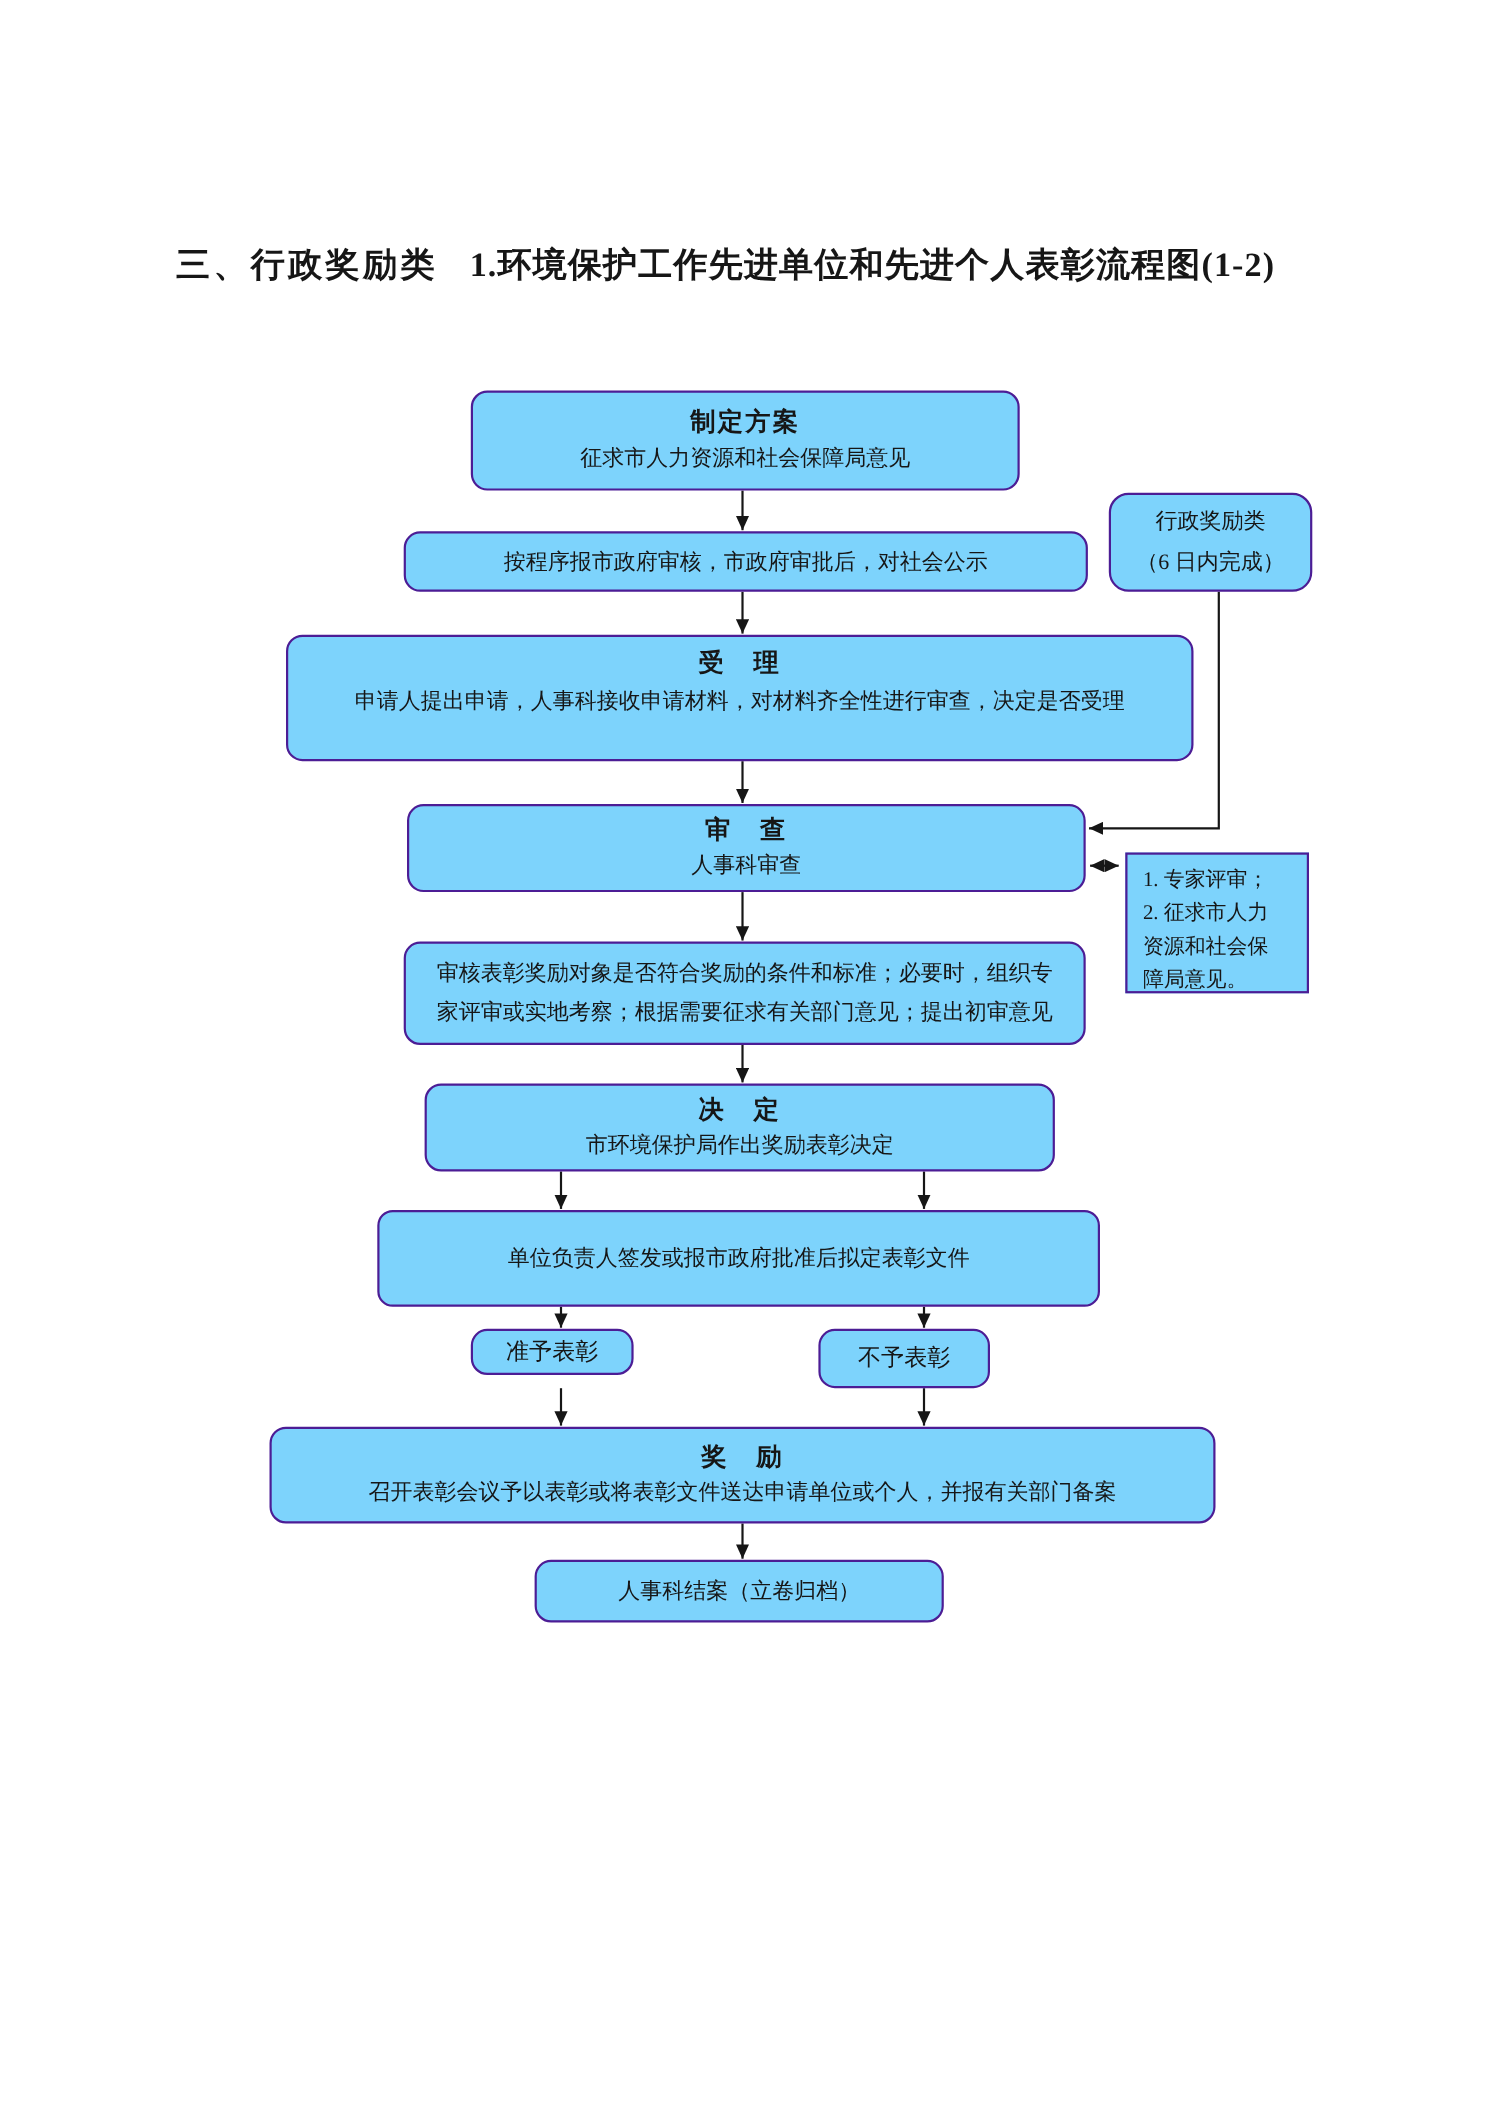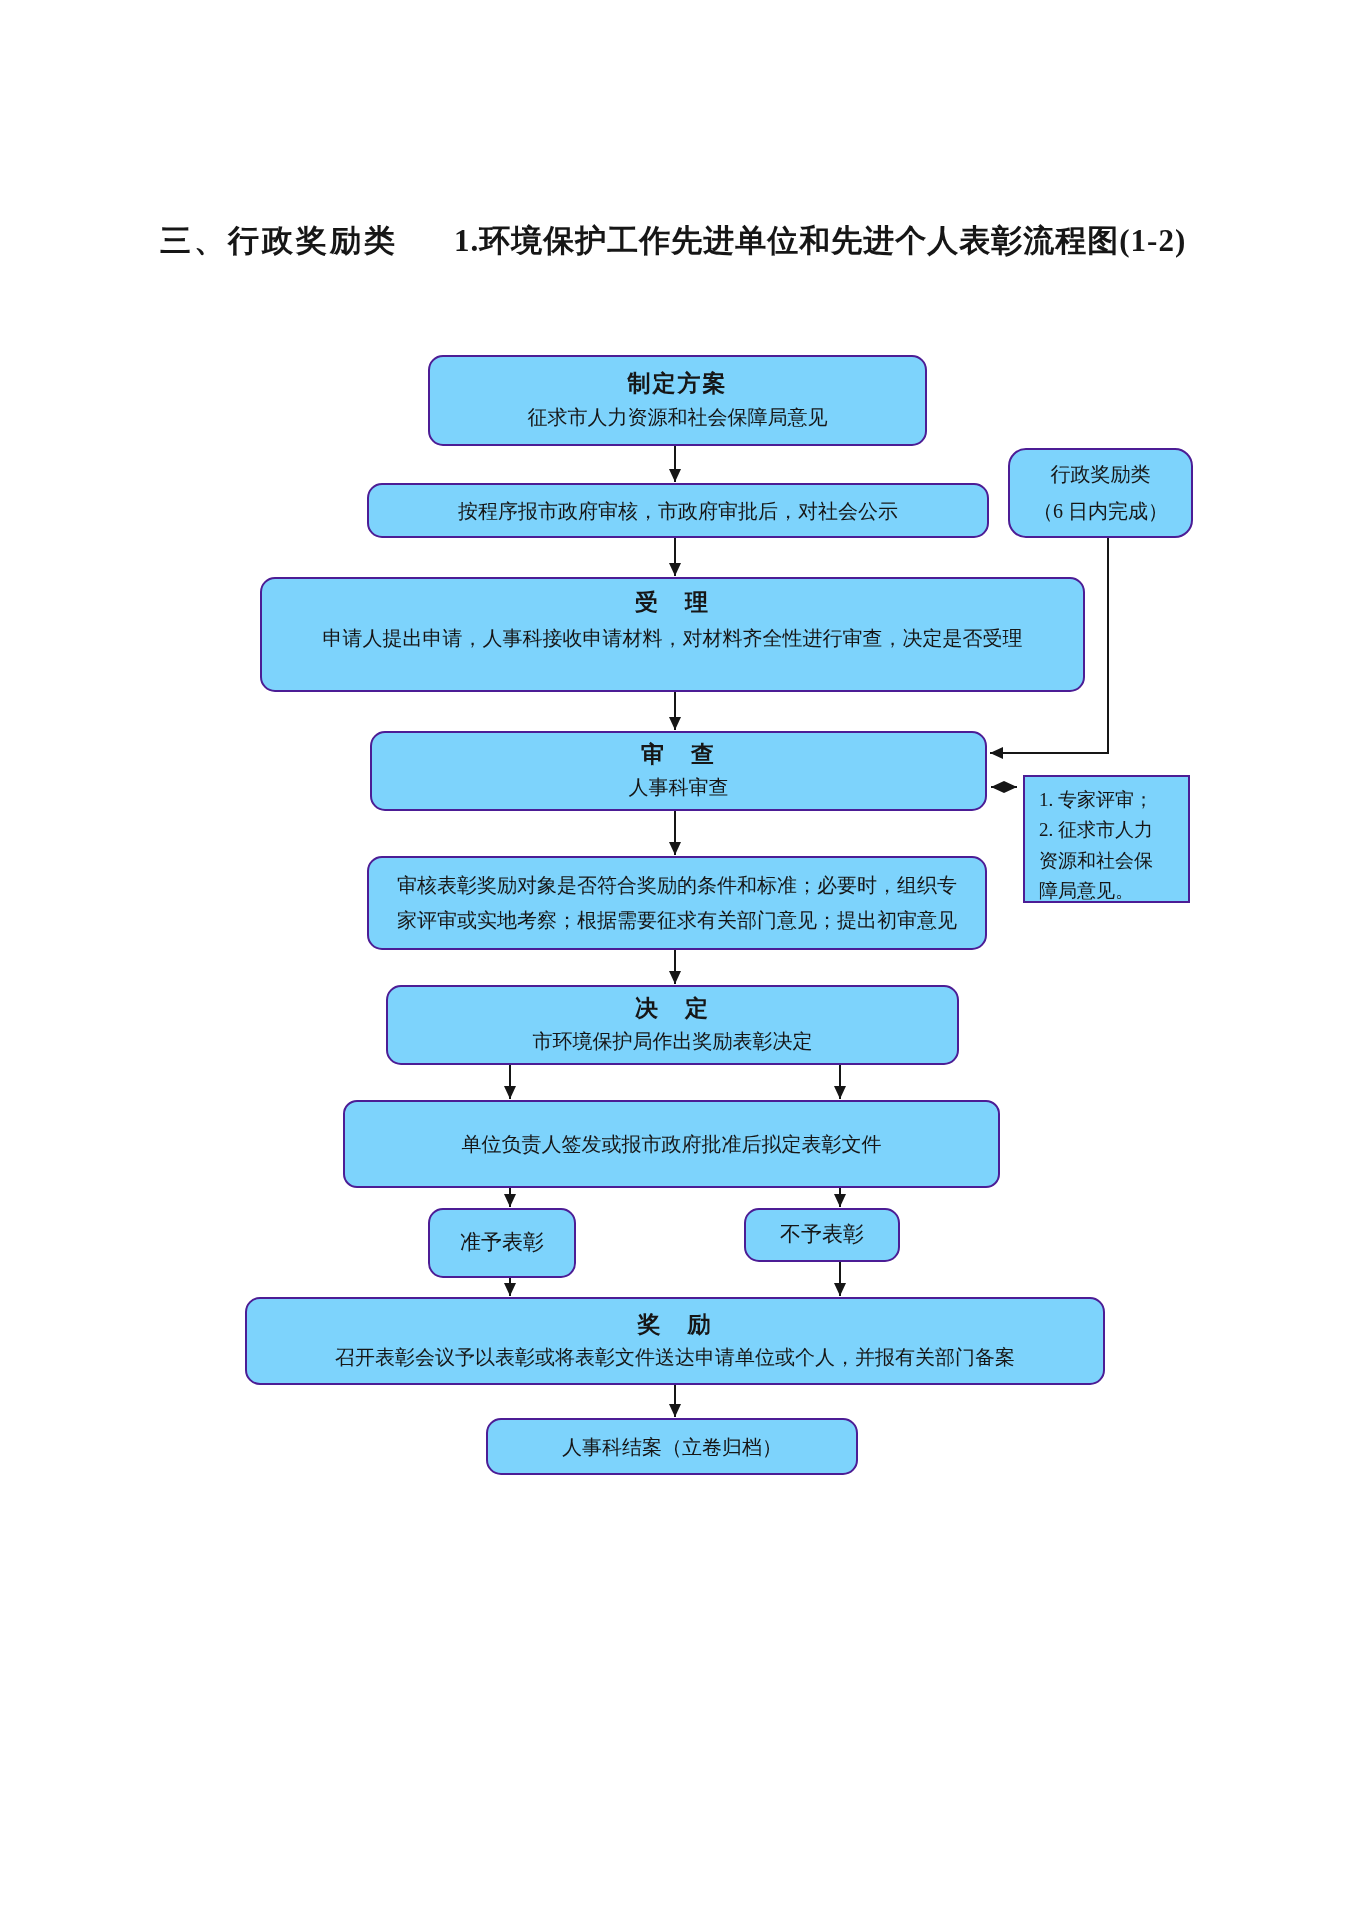--- a/index.html
+++ b/index.html
@@ -9,21 +9,21 @@
     background:#ffffff;
     font-family:"Liberation Serif","DejaVu Serif",serif;
     color:#161616;
     overflow:hidden;
   }
   #title{
     position:absolute;left:160px;top:220px;
     font-size:31px;font-weight:bold;white-space:nowrap;
     letter-spacing:1px;
   }
-  #title .section{margin-right:56px;letter-spacing:3px;}
+  #title .section{margin-right:29px;letter-spacing:3px;}
   svg.connectors{position:absolute;left:0;top:0;width:1355px;height:1919px;}
   .node{
     position:absolute;background:#7dd3fc;border:2px solid #4c1d95;
     border-radius:15px;box-sizing:border-box;
     display:flex;flex-direction:column;align-items:center;justify-content:center;
     text-align:center;
   }
   .node .ttl{font-size:23px;font-weight:bold;letter-spacing:2px;line-height:1.3;}
   .node .bdy{font-size:20px;line-height:1.5;}
   .rect{border-radius:0;align-items:flex-start;text-align:left;justify-content:flex-start;}
@@ -33,21 +33,21 @@
   #n-county {left:1008px;top:448px;width:185px;height:90px;border-radius:18px;}
   #n-county .bdy{font-size:20px;line-height:1.85;}
   #n-accept {left:260px;top:577px;width:825px;height:115px;justify-content:flex-start;padding-top:9px;gap:5px;}
   #n-review {left:370px;top:731px;width:617px;height:80px;gap:3px;}
   #n-expert {left:1023px;top:775px;width:167px;height:128px;padding:8px 26px 0 14px;}
   #n-expert .bdy{font-size:19px;line-height:1.6;text-align:left;}
   #n-check  {left:367px;top:856px;width:620px;height:94px;padding:3px 28px;}
   #n-check .bdy{text-align:justify;line-height:1.75;}
   #n-decide {left:386px;top:985px;width:573px;height:80px;gap:3px;}
   #n-sign   {left:343px;top:1100px;width:657px;height:88px;border-radius:14px;}
-  #n-approve{left:428px;top:1208px;width:148px;height:70px;}
+  #n-approve{left:428px;top:1208px;width:148px;height:42px;}
   #n-approve .bdy,#n-deny .bdy{font-size:21px;}
   #n-deny   {left:744px;top:1208px;width:156px;height:54px;}
   #n-award  {left:245px;top:1297px;width:860px;height:88px;gap:2px;}
   #n-close  {left:486px;top:1418px;width:372px;height:57px;}
 </style>
 </head>
 <body>
 
 <div id="page">
 

